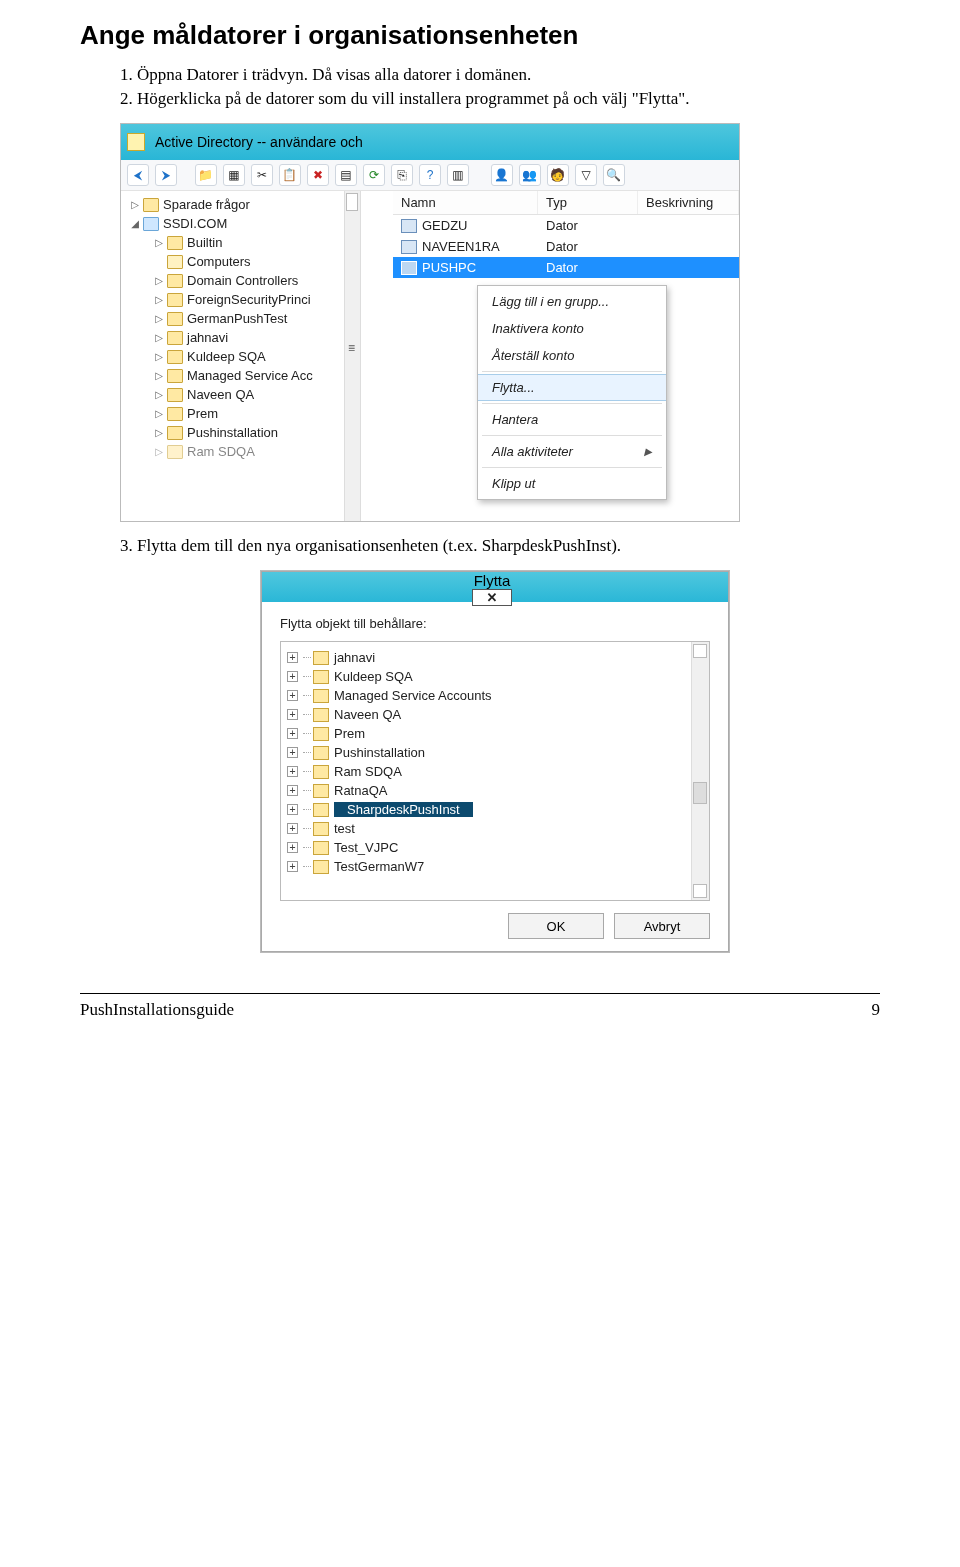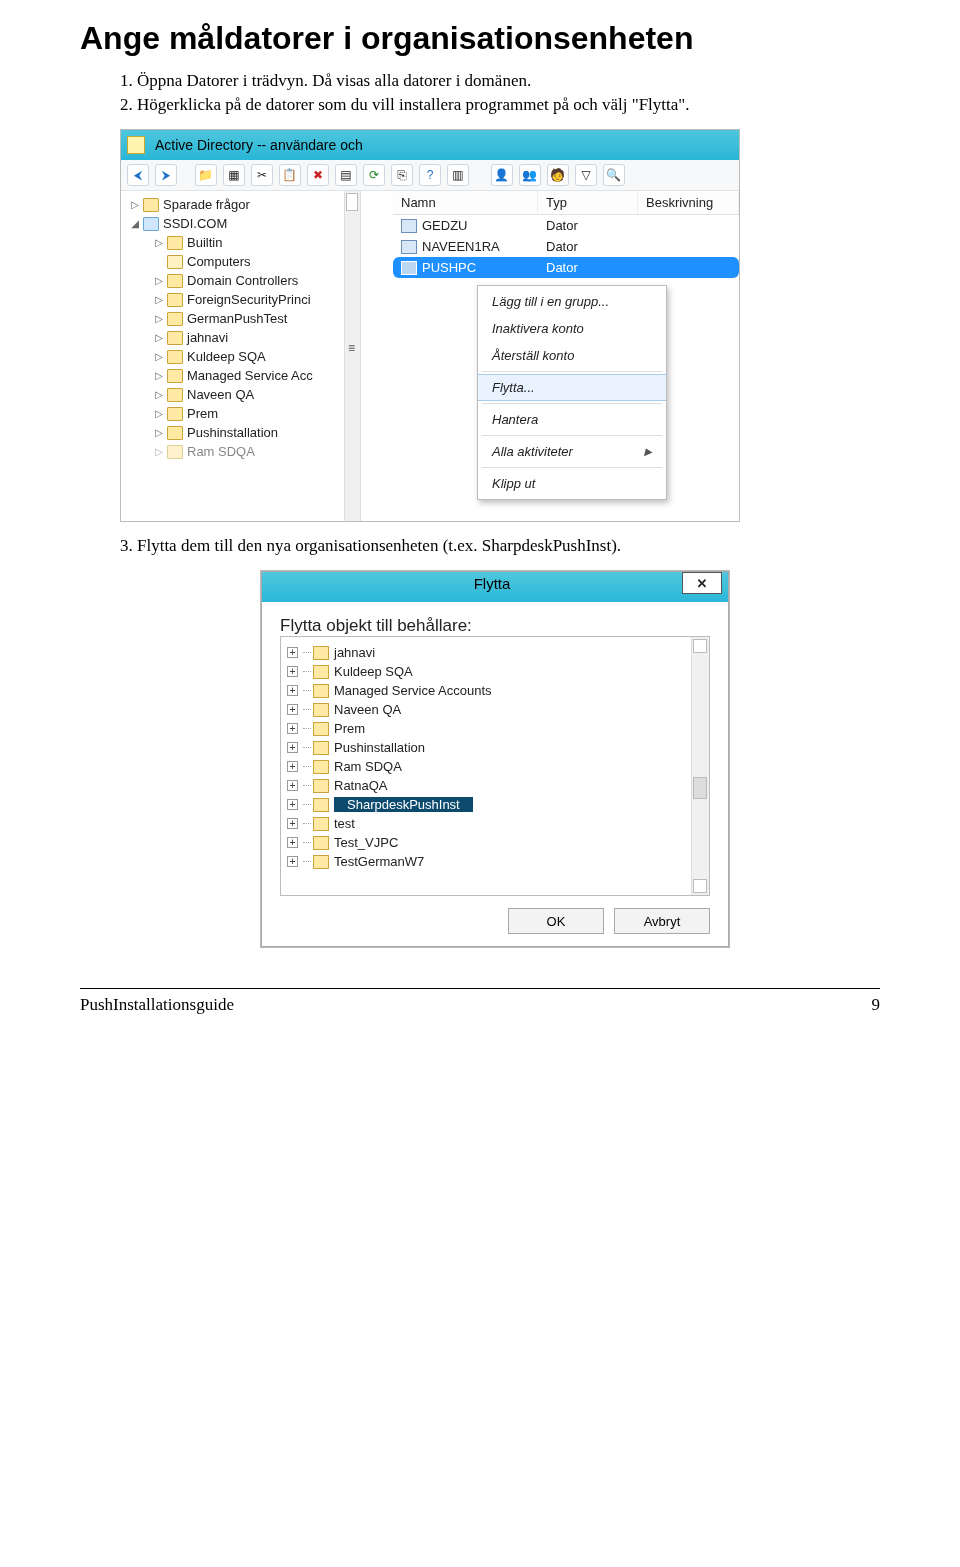--- a/index.html
+++ b/index.html
@@ -5,21 +5,21 @@
   * { box-sizing: border-box; margin: 0; padding: 0; }
   body {
     font-family: "Times New Roman", serif;
     background: #fff;
     width: 960px;
     padding: 20px 80px 30px 80px;
     position: relative;
   }
   h1 {
     font-family: Arial, Helvetica, sans-serif;
-    font-size: 32px;
+    font-size: 26px;
     font-weight: bold;
     color: #000;
     margin-bottom: 14px;
   }
   .ol-item {
     font-size: 17px;
     margin: 4px 0 4px 40px;
     text-indent: -22px;
     padding-left: 22px;
   }
@@ -27,21 +27,21 @@
     margin: 14px 0 14px 40px;
     border: 1px solid #bbb;
     font-family: "Segoe UI", Tahoma, sans-serif;
     font-size: 13px;
     color: #222;
   }
   
   .ss1 { width: 620px; }
   .titlebar {
     background: linear-gradient(#4ec6dd,#29b6d6);
-    height: 30px;
+    height: 36px;
     display: flex; align-items: center;
     padding: 0 6px;
     color: #000;
   }
   .titlebar .tbicon {
     width: 18px; height: 18px; background:#fff3b0; border:1px solid #caa92a;
     margin-right: 10px;
   }
   .titlebar .ttext { font-size: 14px; }
   .menubar {
@@ -102,21 +102,21 @@
   .col-name{ width:145px;} .col-type{width:100px;} .col-desc{flex:1;}
   .list-body {}
   .lrow { display:flex; align-items:center;}
   .lrow > div { padding:3px 8px;}
   .lrow .col-name { width:145px; display:flex; align-items:center;}
   .lrow .col-type { width:100px;}
   .cicon {
     width:16px; height:14px; display:inline-block; margin-right:5px;
     background:#d8e6f5; border:1px solid #6a8fba;
   }
-  .lrow.sel { background:#1e90ff; color:#fff;border-radius:6px;}
+  .lrow.sel { background:#1e90ff; color:#fff;}
   .lrow.sel .cicon{ background:#bcd7f2; border-color:#fff;}
   .ctxmenu {
     position:absolute; top:94px; left:116px;
     background:#fff; border:1px solid #bcbcbc;
     box-shadow: 2px 3px 6px rgba(0,0,0,.25);
     font-size:13px; width:190px; padding:2px 0;
   }
   .ctxmenu .mi{
     padding:5px 14px; border-top:1px solid transparent; border-bottom:1px solid transparent;
     display:flex; justify-content:space-between; align-items:center;font-style:italic;
@@ -126,31 +126,32 @@
     background:#e8f3ff; border-top:1px solid #a7cdea; border-bottom:1px solid #a7cdea;
   }
   .ctxmenu .arr{ color:#555; font-size:10px;}
   
   .ss2 { width: 470px; margin-left: 180px;}
   .dlg { border:1px solid #aaa; background:#fff;}
   .dlg-title{
     background:linear-gradient(#4fc7de,#2ab7d7);
     height:30px; display:flex; align-items:center; justify-content:space-between;
     padding: 0 6px 8px 0;
+    flex-direction: column;
   }
   .dlg-title .txt{
     flex:1; text-align:center; font-size:15px; color:#000;
   }
   .dlg-close{
     width:40px; height:22px; background:#fff; border:1px solid #555;
     display:flex; align-items:center; justify-content:center;
     font-size:13px; font-weight:bold;
   }
   .dlg-body{ padding: 14px 18px 12px 18px;}
-  .dlg-label{ font-size:17px; }
+  .dlg-label{ font-size:13px; margin-bottom:10px;}
   .dlg-tree-wrap{
     border:1px solid #bbb; height:260px; position:relative; padding:6px 0 6px 6px;
     background:#fff;
   }
   .dlg-scroll{
     position:absolute; right:0; top:0; bottom:0; width:18px;
     background:#f0f0f0; border-left:1px solid #ddd;
   }
   .dlg-sthumb-up{ position:absolute; top:2px; right:2px; width:14px; height:14px; background:#fff; border:1px solid #bbb;}
   .dlg-sthumb-m{ position:absolute; top:140px; right:2px; width:14px; height:22px; background:#ddd; border:1px solid #bbb;}

